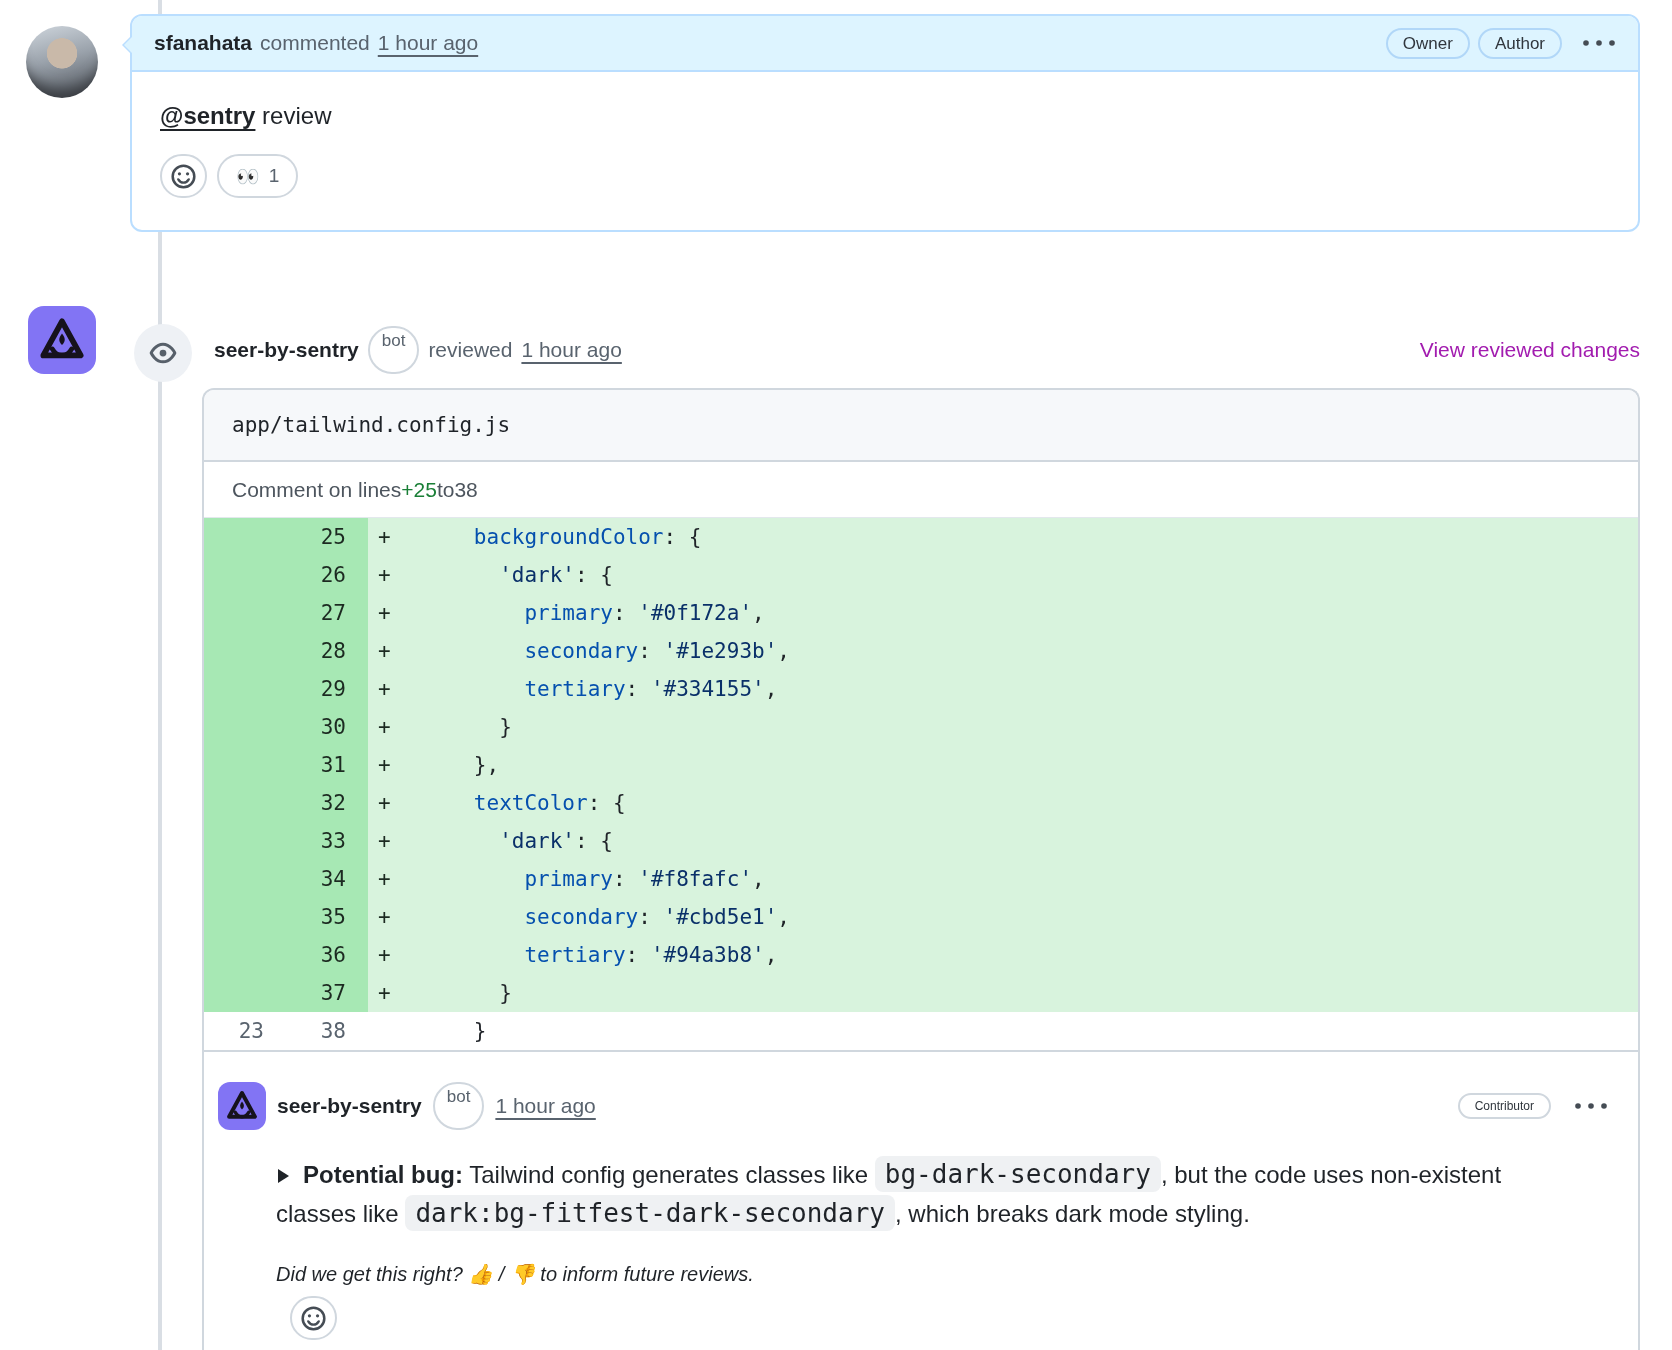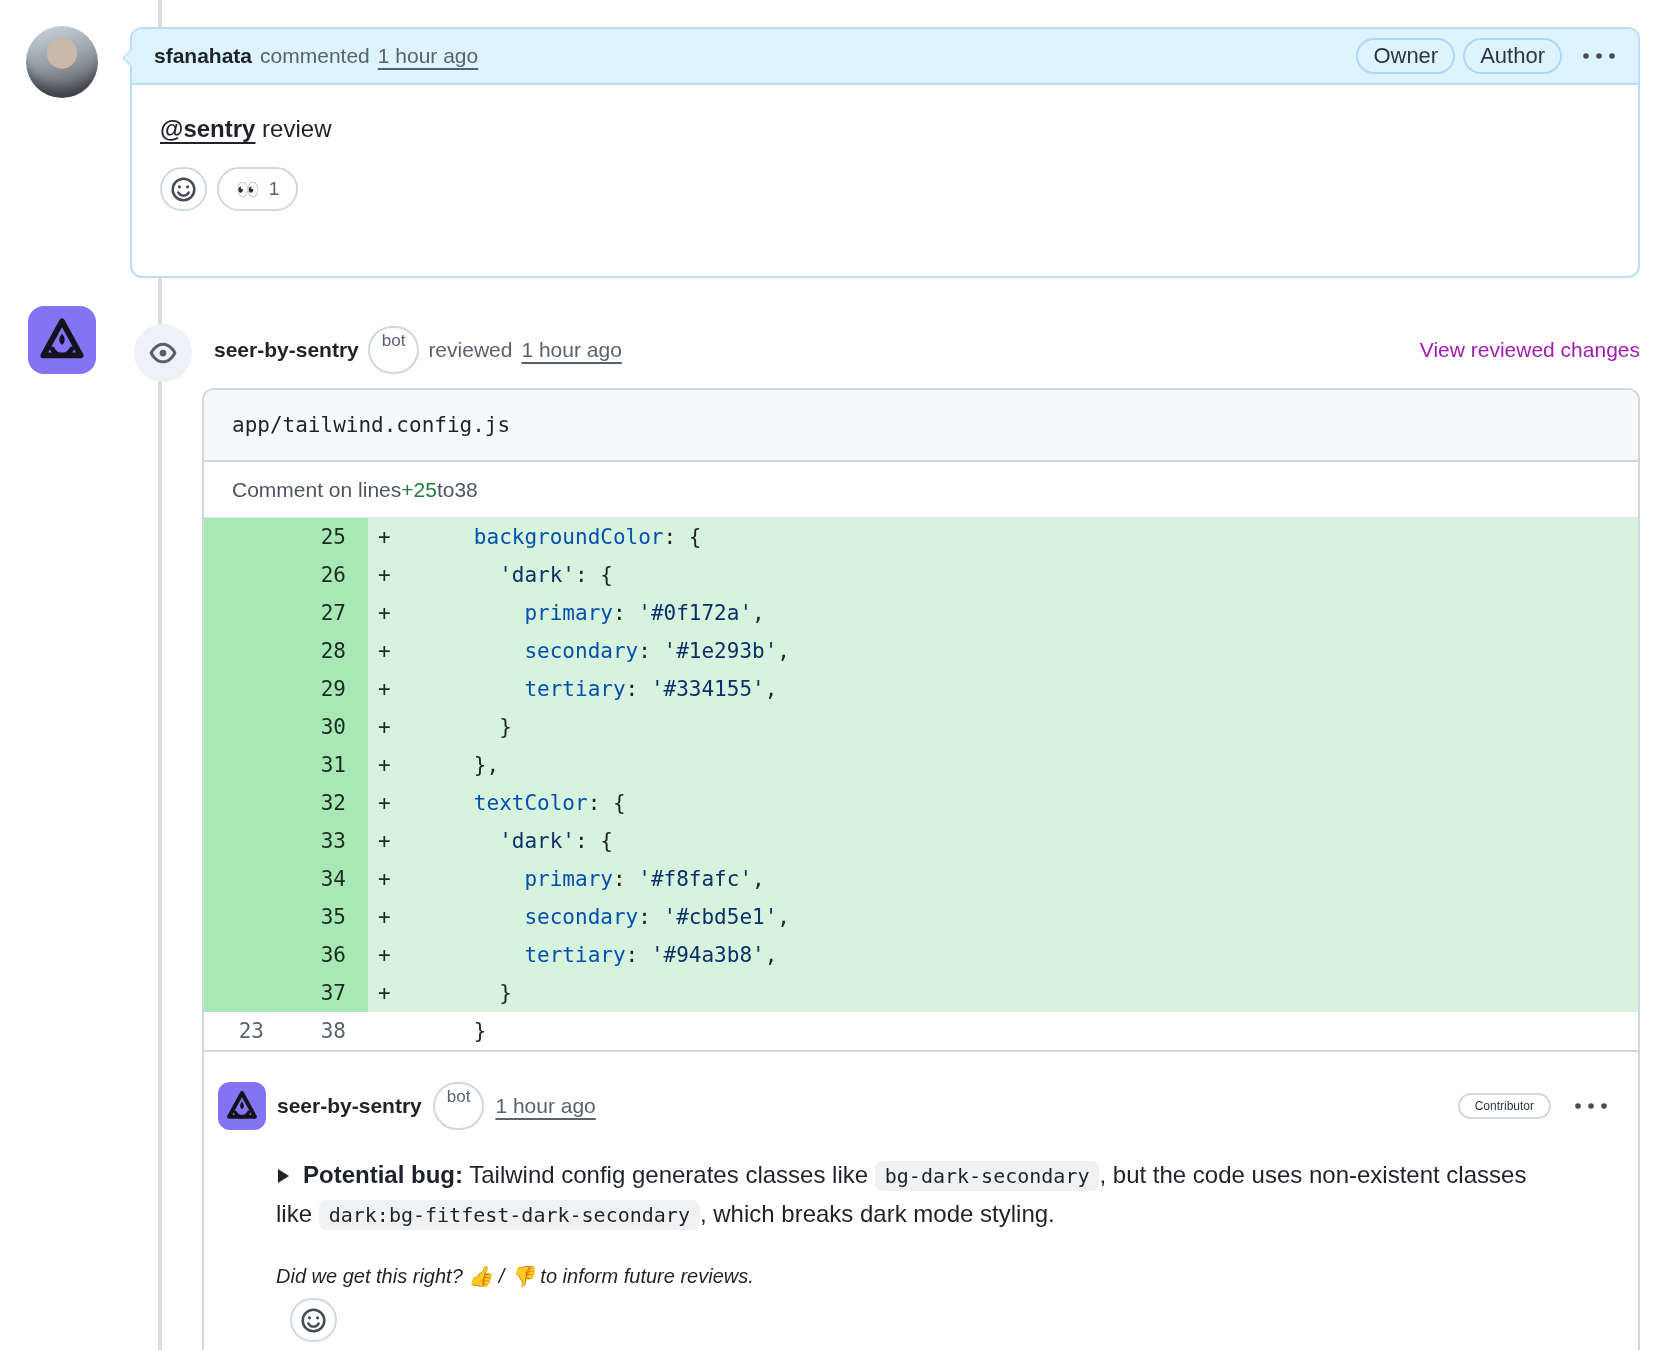--- a/index.html
+++ b/index.html
@@ -30,36 +30,36 @@
 
   
   .avatar-photo{
     position:absolute;left:26px;top:26px;width:72px;height:72px;border-radius:50%;
     background:
       radial-gradient(circle at 50% 38%, #c9b9a9 0 26%, transparent 27%),
       linear-gradient(165deg,#cfd6dd 0%,#9aa2ab 45%,#4c5158 100%);
     box-shadow:inset 0 -18px 14px -10px #3a3d42;
   }
   .c1{
-    position:absolute;left:130px;top:27px;right:32px;height:251px;
+    position:absolute;left:130px;top:14px;right:32px;height:218px;
     background:#fff;border:2px solid var(--blue-border);border-radius:12px;
   }
   .c1-caret{position:absolute;left:-20px;top:19px;width:0;height:0;
     border:10px solid transparent;border-right-color:var(--blue-border)}
   .c1-caret::after{content:"";position:absolute;left:-7px;top:-9px;width:0;height:0;
     border:9px solid transparent;border-right-color:var(--header-blue)}
   .c1-header{
     height:56px;background:var(--header-blue);border-bottom:2px solid var(--blue-border);
     border-radius:10px 10px 0 0;display:flex;align-items:center;gap:8px;
     padding:0 20px 0 22px;font-size:21px;color:var(--muted);
   }
   .author{font-weight:bold;color:var(--text)}
   .tlink{color:var(--muted);text-decoration:underline;text-underline-offset:5px;cursor:pointer}
   .flex-spacer{flex:1}
-  .pill{border:2px solid #b1d7f8;border-radius:999px;padding:5px 15px;font-size:22px;color:#30363d;background:transparent;line-height:1}
+  .pill{border:2px solid #b1d7f8;border-radius:999px;padding:5px 15px;font-size:17px;color:#30363d;background:transparent;line-height:1}
   .kebab{margin-left:10px;cursor:pointer;display:flex;align-items:center}
   .c1-body{padding:30px 28px 0 28px;font-size:24px;color:var(--text)}
   .mention{font-weight:bold;text-decoration:underline;text-underline-offset:5px;cursor:pointer}
   .reactions{display:flex;align-items:center;gap:10px;padding:24px 28px 0 28px}
   .react-btn{width:47px;height:44px;border:2px solid var(--border-gray);border-radius:999px;
     background:#fff;display:flex;align-items:center;justify-content:center;cursor:pointer}
   .react-pill{height:44px;border:2px solid var(--border-gray);border-radius:999px;background:#fff;
     display:flex;align-items:center;gap:9px;padding:0 17px;font-size:19px;color:var(--muted);cursor:pointer}
   .react-emoji{font-size:19px}
 
@@ -102,21 +102,21 @@
 
   
   .comment2{border-top:2px solid var(--border-gray);padding:30px 28px 0 14px}
   .c2-head{display:flex;align-items:center;gap:11px;font-size:21px;color:var(--muted)}
   .c2-avatar{width:48px;height:48px;border-radius:12px;background:var(--seer-purple);
     display:flex;align-items:center;justify-content:center;flex:none;cursor:pointer}
   .contrib-pill{border:2px solid var(--border-gray);border-radius:999px;padding:5px 15px;font-size:12px;color:#30363d;line-height:1}
   .c2-body{margin:26px 0 0 58px;font-size:24px;line-height:37px;max-width:1260px;color:var(--text)}
   .tri-icon{display:inline-block;margin-right:12px;cursor:pointer;vertical-align:-2px}
   .seg-b{font-weight:bold}
-  .seg-code{font-family:"DejaVu Sans Mono",monospace;font-size:20px;background:var(--chip-bg);
+  .seg-code{font-family:"DejaVu Sans Mono",monospace;font-size:26px;background:var(--chip-bg);
     border-radius:8px;padding:3px 10px;white-space:nowrap}
   .c2-footer{margin:30px 0 0 58px;font-size:20px;font-style:italic;color:var(--text)}
   .c2-react{margin:10px 0 0 72px;display:flex}
   .thread-divider{border-top:2px solid var(--border-gray);margin-top:17px}
 </style>
 </head>
 <body>
 
 <div class="timeline"></div>
 

